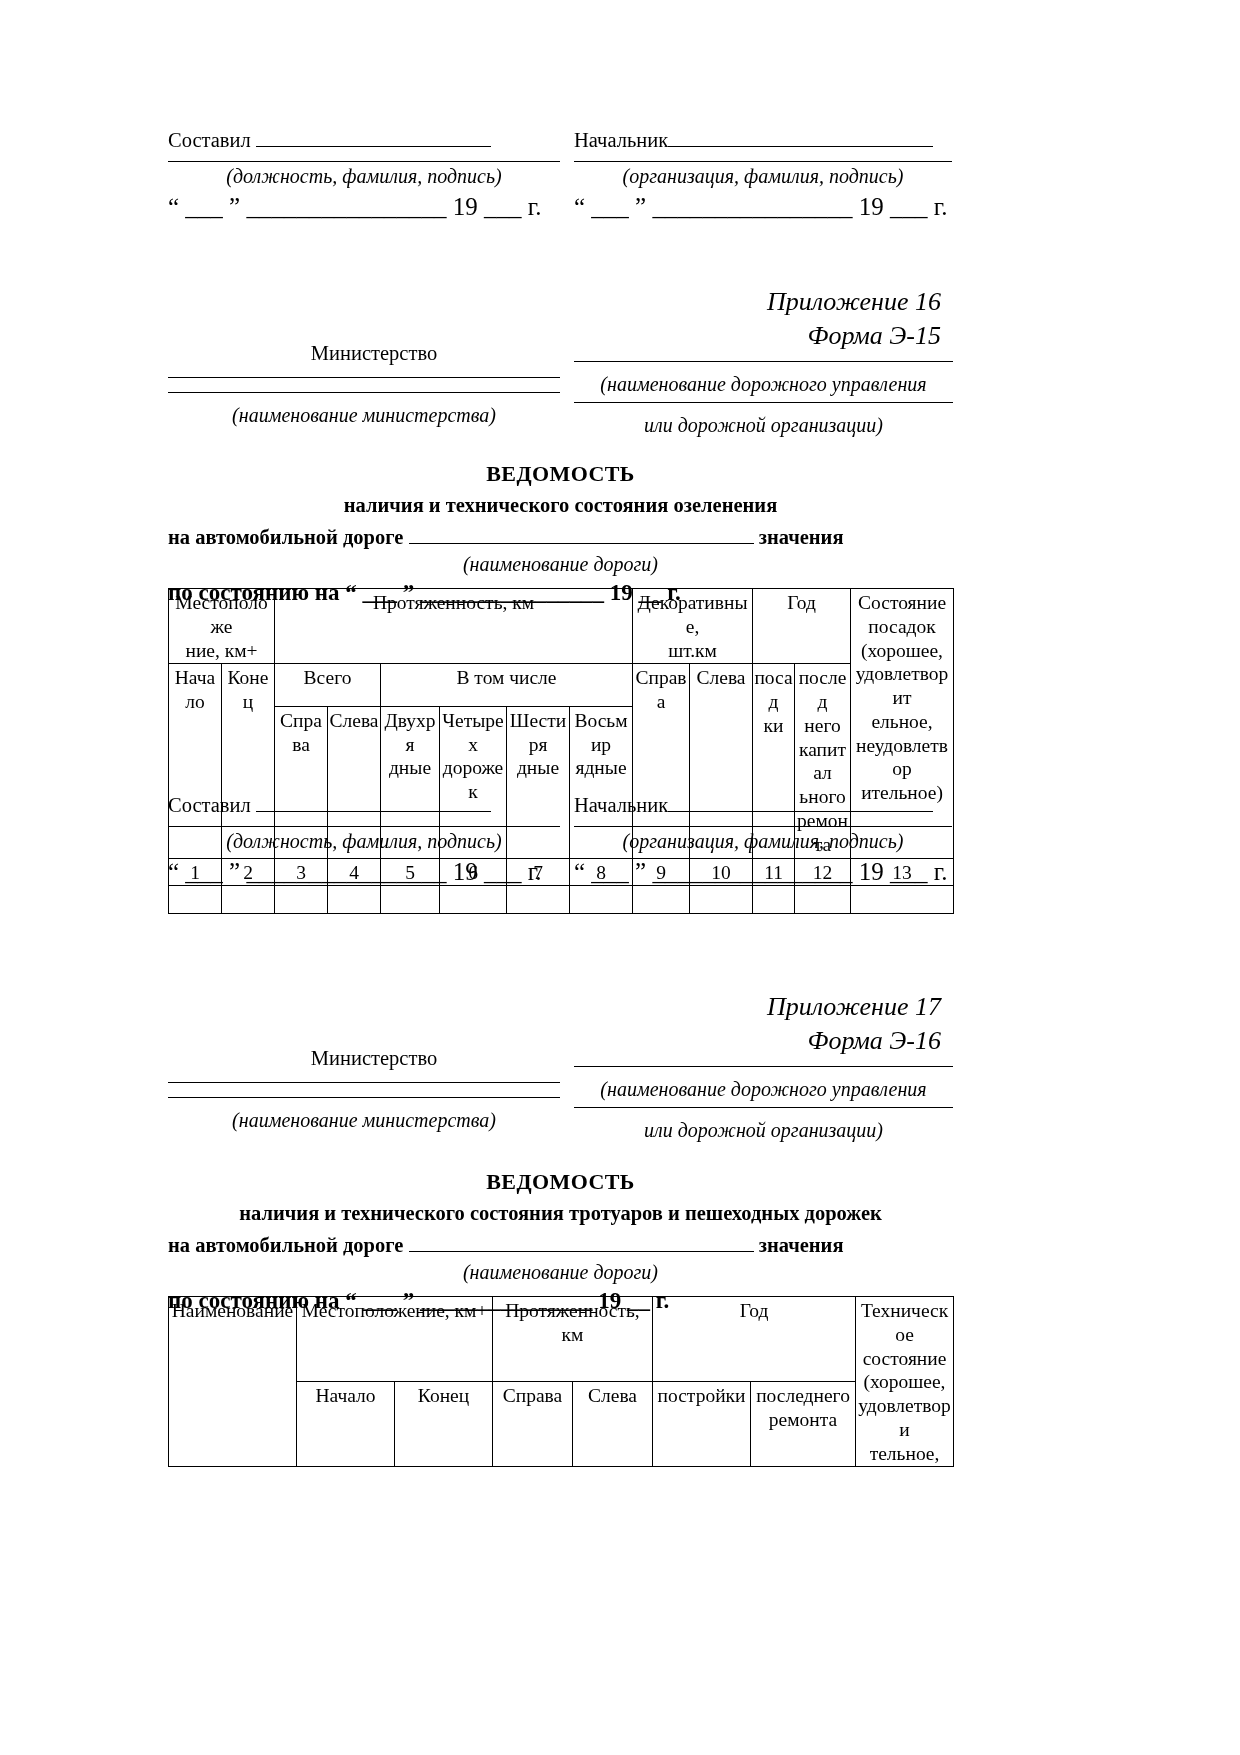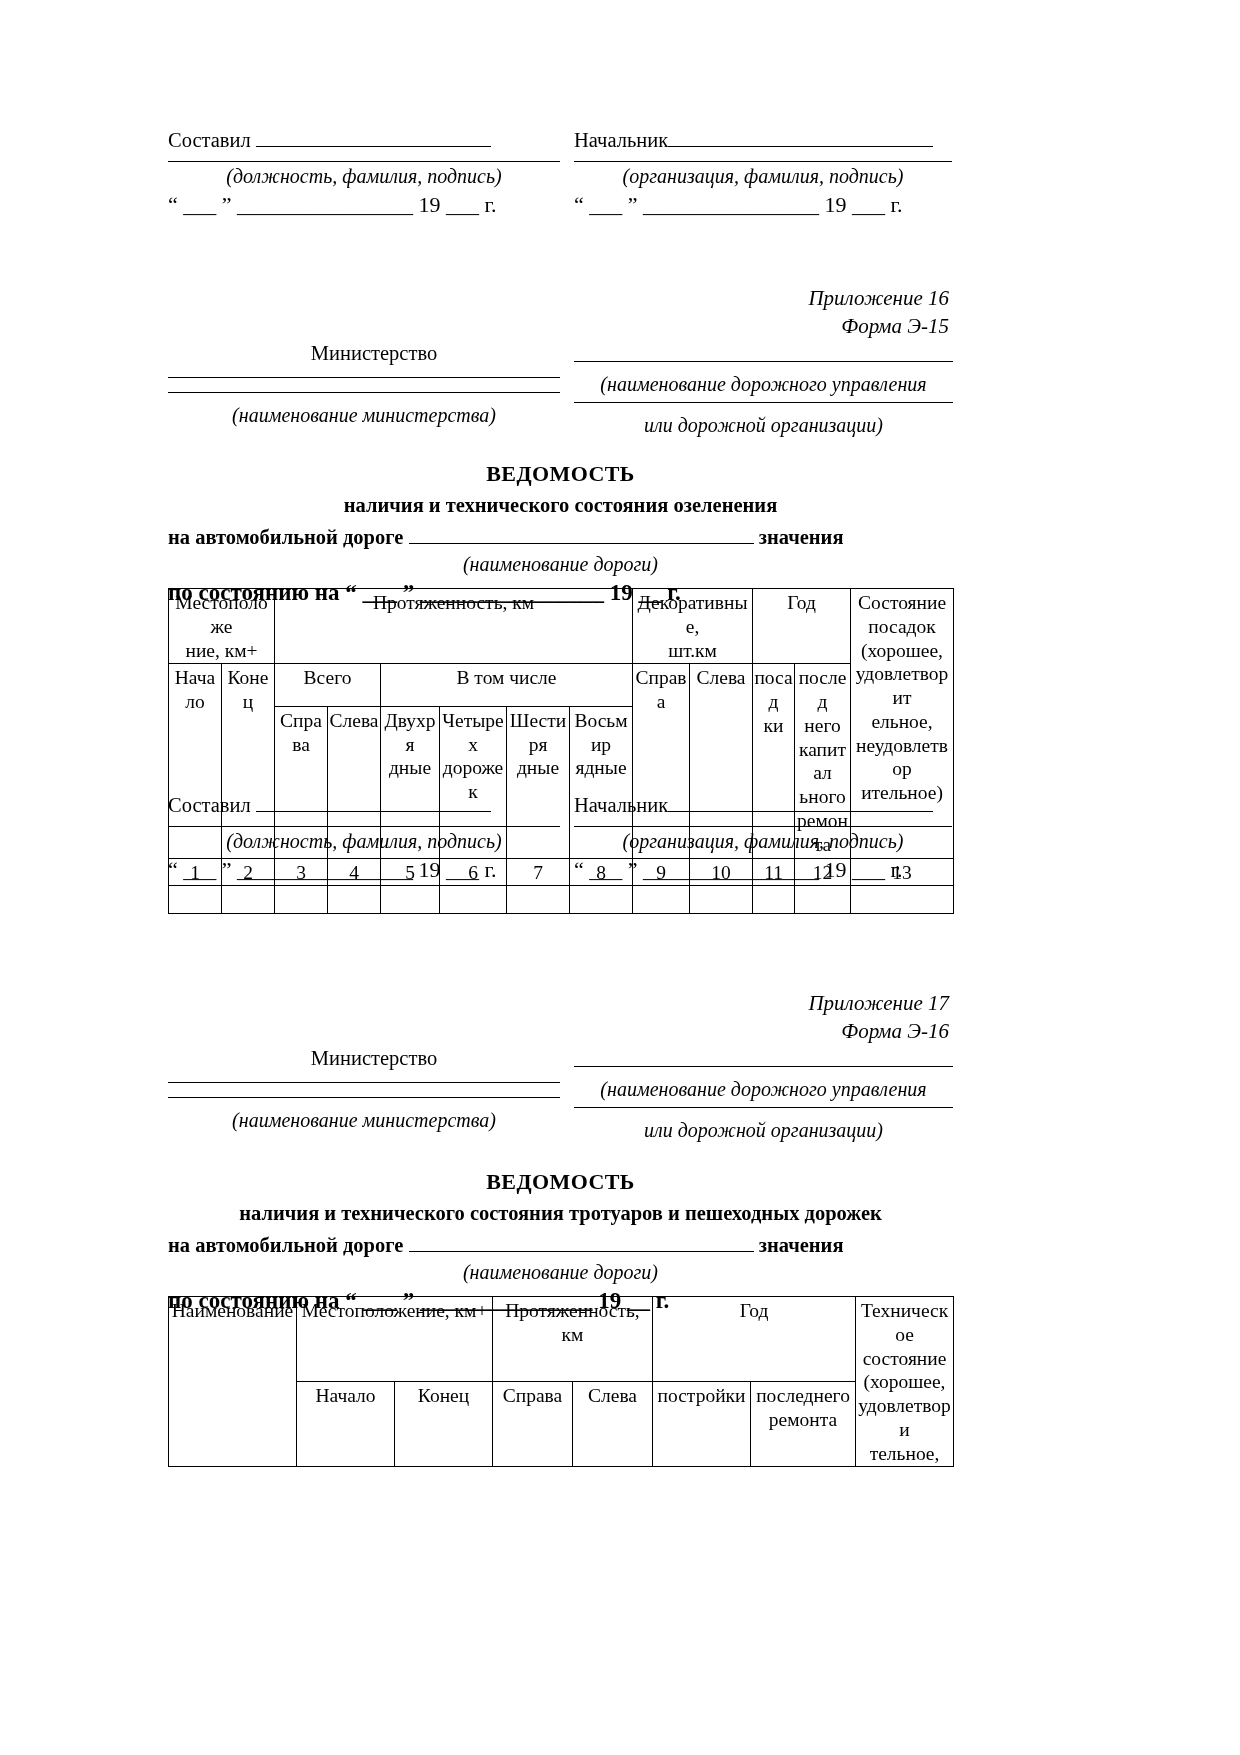--- a/index.html
+++ b/index.html
@@ -60,33 +60,33 @@
   }
   .sig-cap {
     font-style: italic;
     font-size: 20px;
     text-align: center;
     padding-top: 2px;
     line-height: 1.25;
     white-space: nowrap;
   }
   .sig-date {
-    font-size: 22px;
+    font-size: 25px;
     padding-top: 2px;
     white-space: nowrap;
     line-height: 1.3;
   }
 
   
   .appendix {
     position: absolute;
-    right: 4px;
+    right: 12px;
     text-align: right;
     font-style: italic;
-    font-size: 21px;
+    font-size: 26px;
     line-height: 1.32;
     white-space: nowrap;
   }
 
   
   .minhdr {
     position: absolute;
     width: 785px;
     display: flex;
   }

